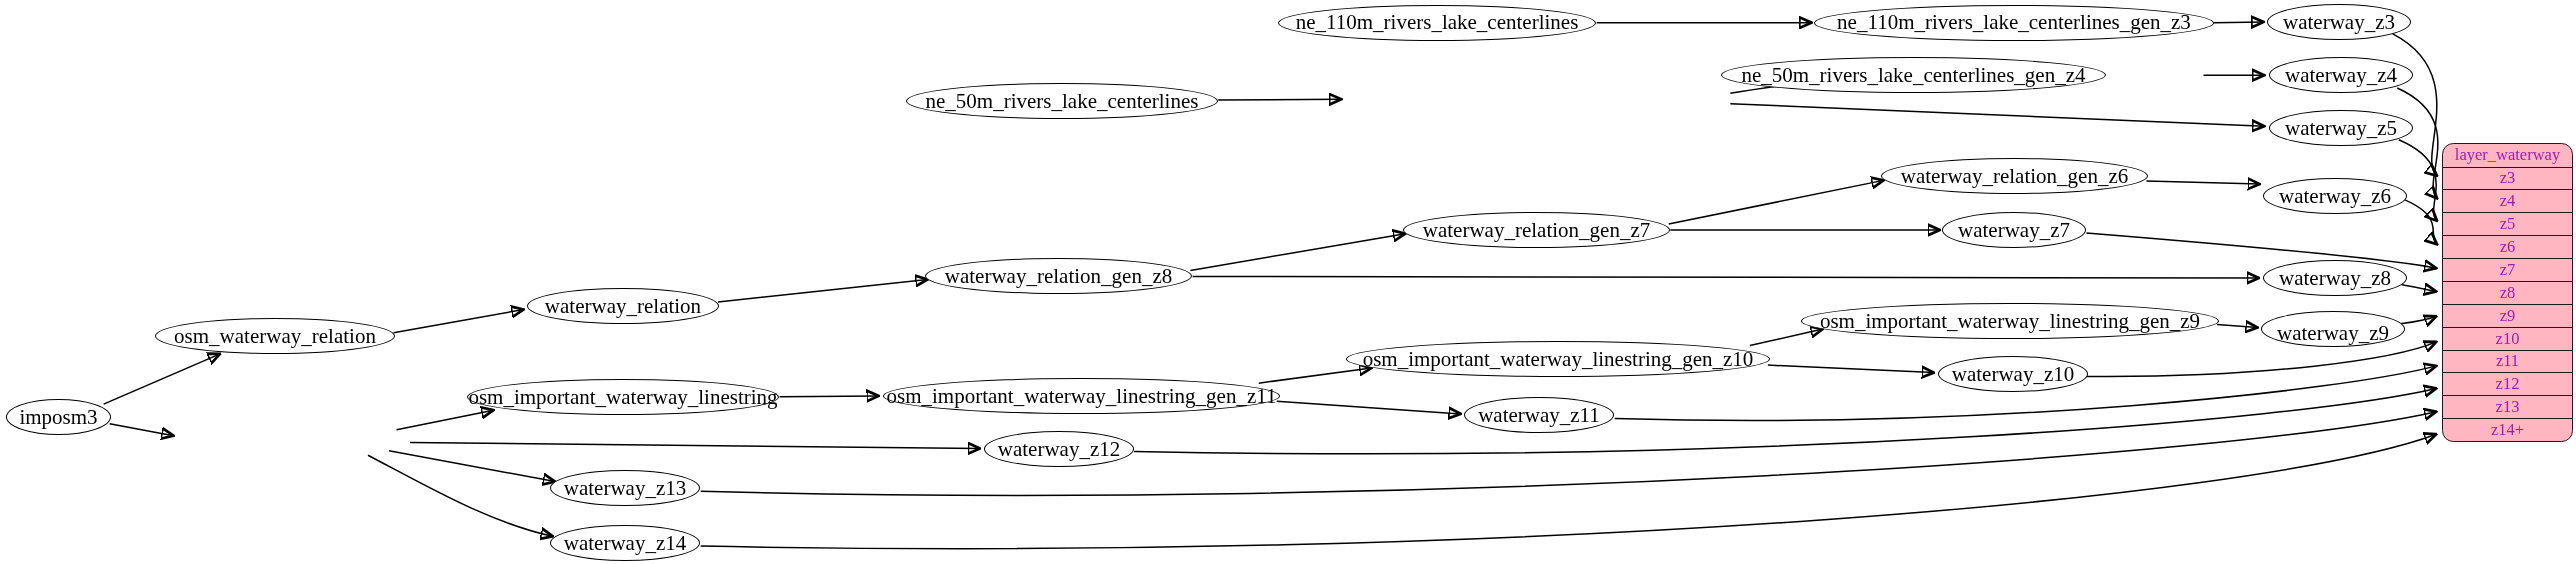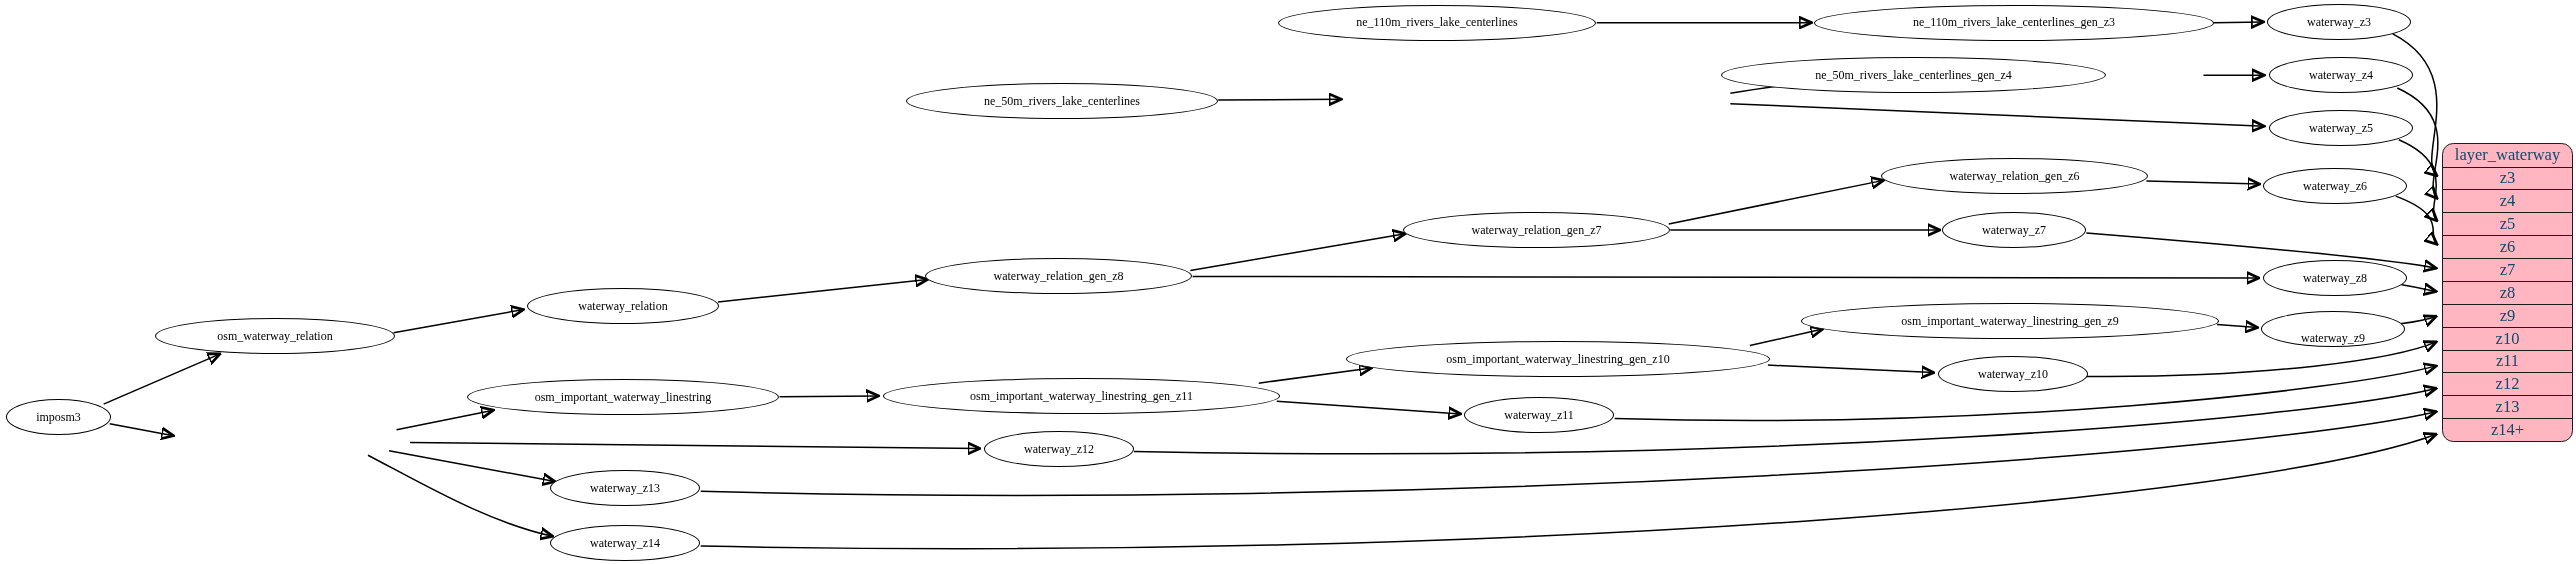--- a/index.html
+++ b/index.html
@@ -12,33 +12,33 @@
   }
   .edges{position:absolute;left:0;top:0;width:2576px;height:565px;}
   .edges path{stroke:#000000;stroke-width:2;fill:none;}
   .node{
     position:absolute;
     height:36px;
     border:1.5px solid #000000;
     border-radius:50%;
     background:#ffffff;
     display:flex;align-items:center;justify-content:center;
-    font-size:12px;color:#000000;
+    font-size:21px;color:#000000;
     box-sizing:border-box;
     white-space:nowrap;
   }
   .db-table{
     position:absolute;
     left:2442px;top:143px;width:131px;height:299px;
     background:#ffb6c1;
     border:1.5px solid #1c1c1c;
     border-radius:11.3px;
     box-sizing:border-box;
     display:flex;flex-direction:column;
-    font-size:16.5px;color:#0c4a6e;
+    font-size:16.5px;color:#a21caf;
     overflow:hidden;
   }
   .db-header{
     flex:0 0 22.5px;
     display:flex;align-items:center;justify-content:center;
   }
   .db-row{
     flex:1 1 auto;
     border-top:1.5px solid #1c1c1c;
     display:flex;align-items:center;justify-content:center;
@@ -138,21 +138,21 @@
     </div>
   <div class="node" style="left:2267px;top:4px;width:144px;">
       <span>waterway_z3</span>
     </div>
   <div class="node" style="left:2269px;top:57px;width:144px;justify-content:center;">
       <span>waterway_z4</span>
     </div>
   <div class="node" style="left:2269px;top:110px;width:144px;">
       <span>waterway_z5</span>
     </div>
-  <div class="node" style="left:2263px;top:168px;width:144px;">
+  <div class="node" style="left:2263px;top:178px;width:144px;">
       <span>waterway_z6</span>
     </div>
   <div class="node" style="left:1942px;top:212px;width:144px;">
       <span>waterway_z7</span>
     </div>
   <div class="node" style="left:2263px;top:260px;width:144px;">
       <span>waterway_z8</span>
     </div>
   <div class="node" style="left:2261px;top:311px;width:144px;align-items:flex-end;">
       <span>waterway_z9</span>

